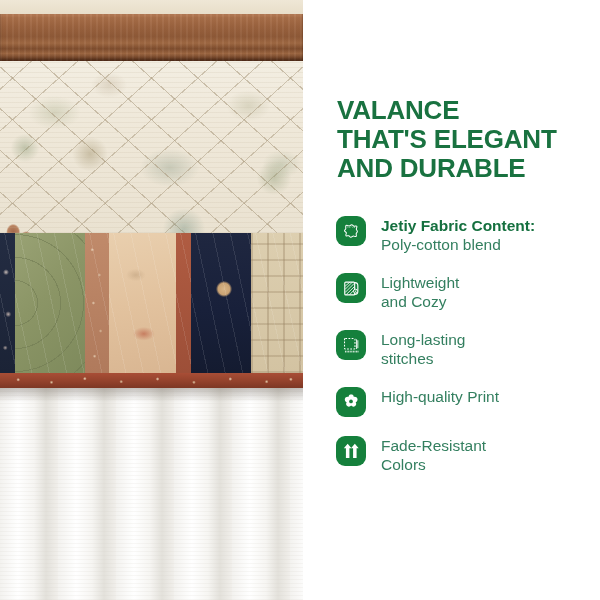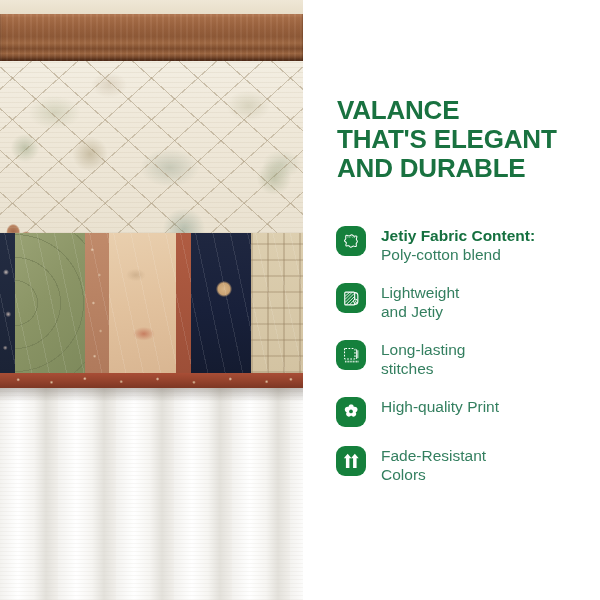--- a/index.html
+++ b/index.html
@@ -266,21 +266,21 @@
     font-size: 26px;
     line-height: 29px;
     font-weight: bold;
     letter-spacing: -0.2px;
     white-space: pre-line;
   }
 
   .features {
     position: absolute;
     left: 33px;
-    top: 224px;
+    top: 214px;
     width: 250px;
     display: flex;
     flex-direction: column;
     gap: 17px;
   }
   .feature {
     display: flex;
     align-items: flex-start;
     gap: 15px;
   }
@@ -363,21 +363,21 @@
         <span class="f-icon">
           <svg width="19" height="19" viewBox="0 0 24 24">
             <rect x="3.5" y="4" width="12.5" height="16" rx="1.2" fill="none" stroke="#ffffff" stroke-width="1.4"></rect>
             <path d="M4 9 L10 4 M4 13 L13 4 M4 17 L15.5 5.5 M5.5 19.5 L15.8 9.5 M9.5 19.8 L15.8 13.5" stroke="#ffffff" stroke-width="1.05"></path>
             <path d="M16 4.6c2.4 0 4 1.6 4 3.6v7.6c0 2.2-1.7 3.8-4 3.8" fill="none" stroke="#ffffff" stroke-width="1.4"></path>
             <circle cx="17" cy="15.4" r="2.5" fill="#15803c" stroke="#ffffff" stroke-width="1.2"></circle>
             <circle cx="17" cy="15.4" r="0.85" fill="#ffffff"></circle>
           </svg>
         </span>
         <span class="f-text">Lightweight
-and Jetiy</span>
+and Cozy</span>
       </div>
 
       <div class="feature">
         <span class="f-icon">
           <svg width="19" height="19" viewBox="0 0 24 24">
             <rect x="3.2" y="3.2" width="13.2" height="13.2" rx="1" fill="none" stroke="#ffffff" stroke-width="1.3" stroke-dasharray="2.2 1.8"></rect>
             <path d="M18.4 4.2v12.2 M20 5.4v10" stroke="#ffffff" stroke-width="1.15"></path>
             <path d="M4.4 18.6v2.2 M6.4 18.6v2.2 M8.4 18.6v2.2 M10.4 18.6v2.2 M12.4 18.6v2.2 M14.4 18.6v2.2 M16.4 18.6v2.2 M18.4 18.6v2.2 M20.2 18.6v2.2" stroke="#ffffff" stroke-width="1.05"></path>
           </svg>
         </span>

